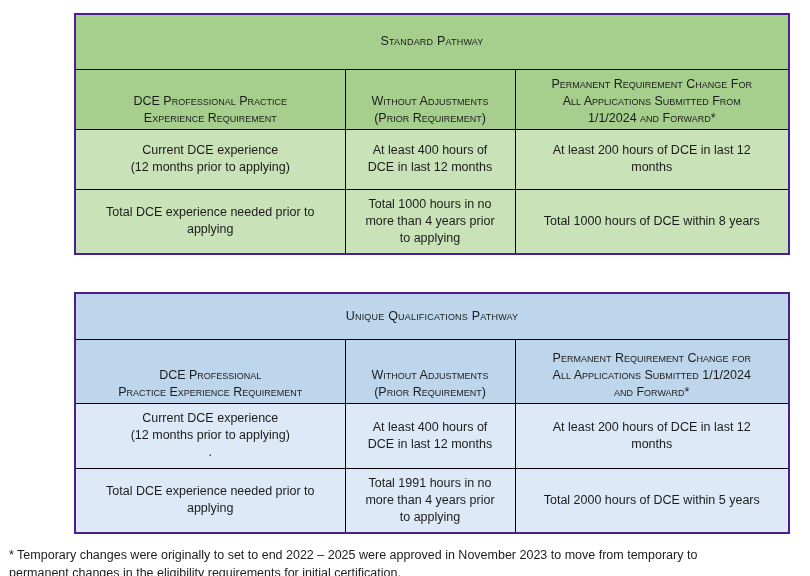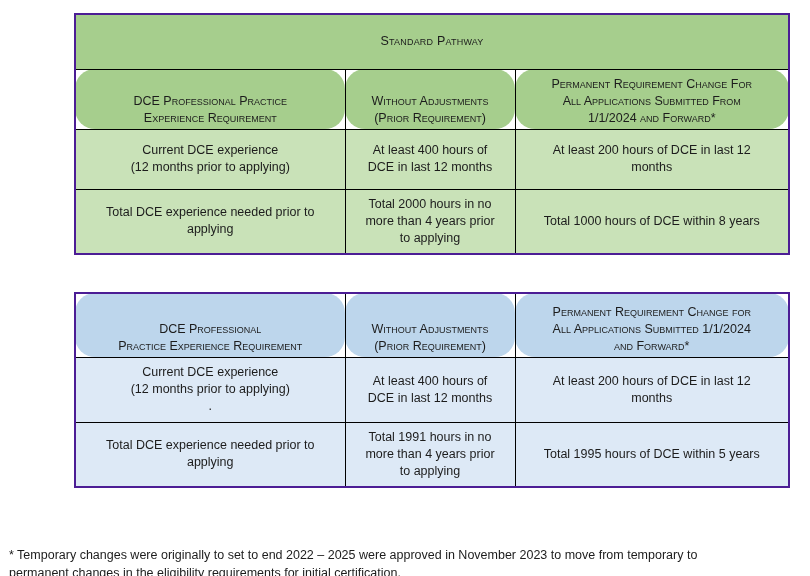--- a/index.html
+++ b/index.html
@@ -41,21 +41,20 @@
     font-size: 15px;
     letter-spacing: 0.2px;
     vertical-align: middle;
   }
   .header-cell {
     font-variant: small-caps;
     font-size: 12.5px;
     line-height: 16px;
     vertical-align: bottom;
     padding-bottom: 6px;
-    border-radius: 20px;
   }
   .body-cell { vertical-align: middle; }
   .align-left { text-align: left; padding-left: 7px; }
 
   .t1 .row-title  td { height: 55px; }
   .t1 .row-header td { height: 60px; }
   .t1 .row-b1     td { height: 60px; }
   .t1 .row-b2     td { height: 65px; }
 
   .t2 .row-title  td { height: 46px; }
@@ -102,35 +101,38 @@
         <td class="body-cell">Current DCE experience
 (12 months prior to applying)</td>
         <td class="body-cell">At least 400 hours of
 DCE in last 12 months</td>
         <td class="body-cell">At least 200 hours of DCE in last 12
 months</td>
       </tr>
       <tr class="row-b2" style="background-color: rgb(201, 226, 184);">
         <td class="body-cell">Total DCE experience needed prior to
 applying</td>
-        <td class="body-cell align-left">Total 2000 hours in no
+        <td class="body-cell align-left">Total 1000 hours in no
 more than 4 years prior
 to applying</td>
         <td class="body-cell">Total 1000 hours of DCE within 8 years</td>
       </tr>
     </tbody>
   </table>
 
   <table class="pathway t2">
     <colgroup>
       <col style="width:270px">
         <col style="width:170px">
         <col style="width:274px">
     </colgroup>
     <tbody>
+      <tr class="row-title" style="background-color: rgb(189, 214, 236);">
+        <td colspan="3" class="title-cell">Unique Qualifications Pathway</td>
+      </tr>
       <tr class="row-header" style="background-color: rgb(189, 214, 236);">
         <td class="header-cell">DCE Professional
 Practice Experience Requirement</td>
         <td class="header-cell">Without Adjustments
 (Prior Requirement)</td>
         <td class="header-cell">Permanent Requirement Change for
 All Applications Submitted 1/1/2024
 and Forward*</td>
       </tr>
       <tr class="row-b1" style="background-color: rgb(221, 233, 246);">
@@ -141,21 +143,21 @@
 DCE in last 12 months</td>
         <td class="body-cell">At least 200 hours of DCE in last 12
 months</td>
       </tr>
       <tr class="row-b2" style="background-color: rgb(221, 233, 246);">
         <td class="body-cell">Total DCE experience needed prior to
 applying</td>
         <td class="body-cell">Total 1991 hours in no
 more than 4 years prior
 to applying</td>
-        <td class="body-cell">Total 1995 hours of DCE within 5 years</td>
+        <td class="body-cell">Total 2000 hours of DCE within 5 years</td>
       </tr>
     </tbody>
   </table>
 
   <p class="footnote">* Temporary changes were originally to set to end 2022 – 2025 were approved in November 2023 to move from temporary to
 permanent changes in the eligibility requirements for initial certification.</p>
 
 </div>
 
 </body></html>

